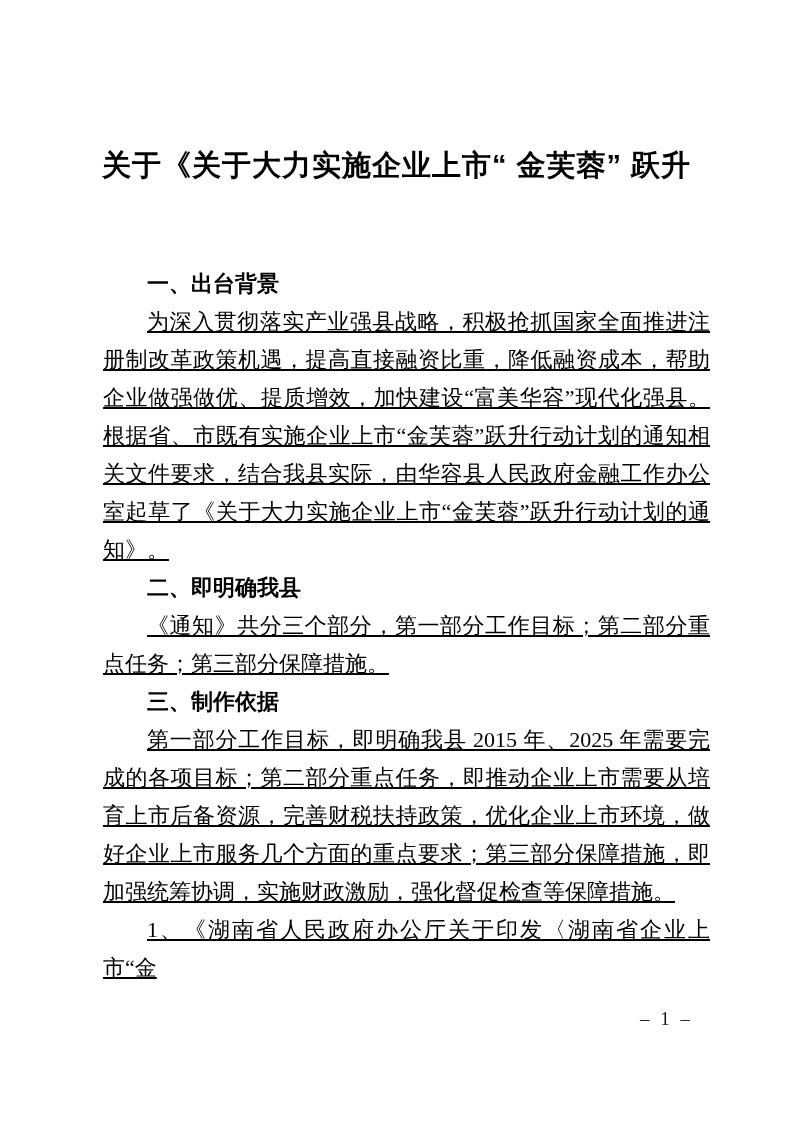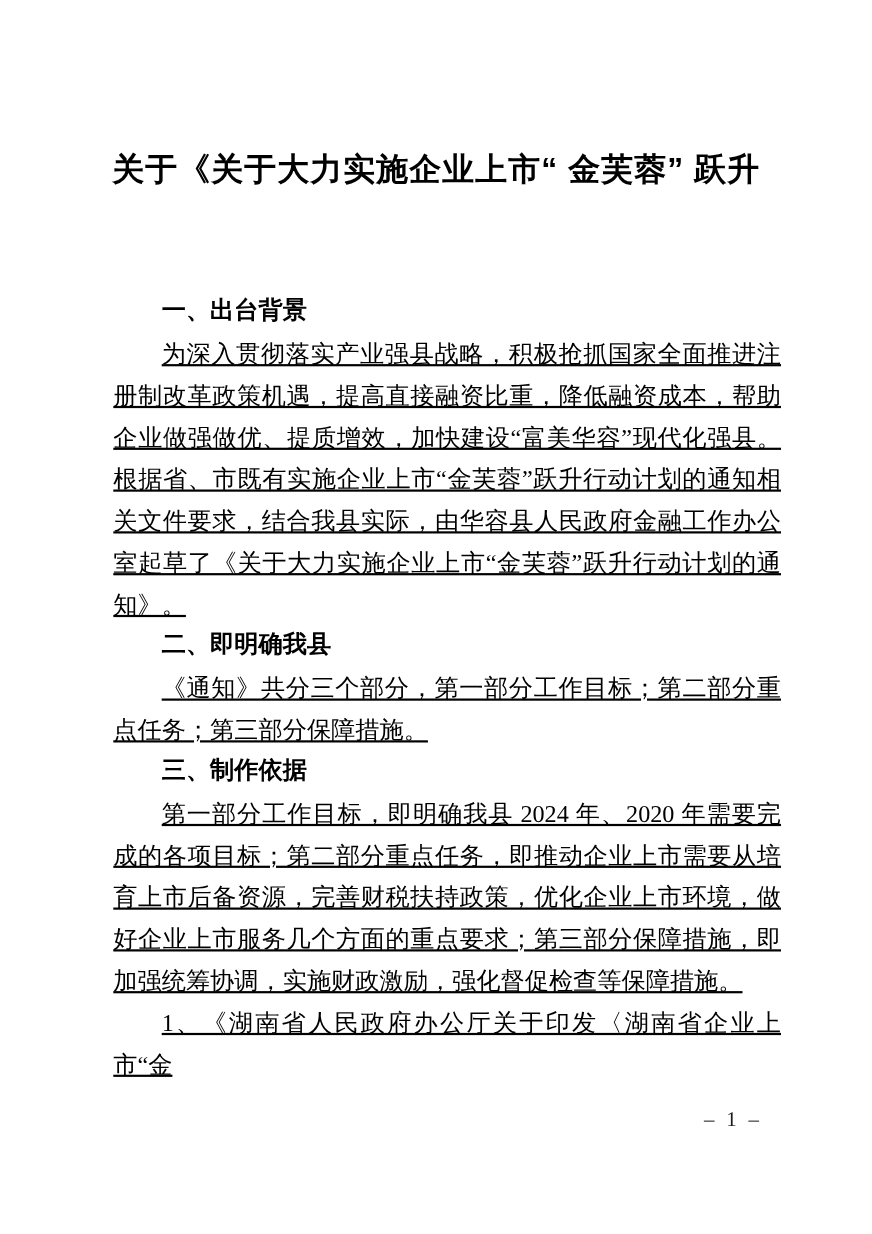--- a/index.html
+++ b/index.html
@@ -11,42 +11,42 @@
     position: relative;
     width: 793px;
     height: 1122px;
     background: #ffffff;
     color: #000000;
     font-family: "Liberation Serif", "DejaVu Serif", serif;
     overflow: hidden;
   }
   .doc-title {
     position: absolute;
-    top: 133px;
+    top: 143px;
     left: 60px;
     width: 673px;
     text-align: center;
     font-family: "Liberation Sans", "DejaVu Sans", sans-serif;
     font-weight: bold;
     font-size: 29px;
     line-height: 45px;
     letter-spacing: 1px;
   }
   .content {
     position: absolute;
     top: 265px;
     left: 103px;
     width: 607px;
     font-size: 22px;
     line-height: 38px;
     text-align: justify;
     text-align-last: left;
   }
   .section-heading {
-    font-family: Liberation Mono, monospace;
+    font-family: Liberation Serif, serif;
     font-weight: bold;
     font-size: 22px;
     text-indent: 2em;
     margin: 0;
   }
   .para {
     margin: 0;
     text-indent: 2em;
     text-decoration: underline;
   }
@@ -71,21 +71,21 @@
 
   <div class="content">
 
     <h2 class="section-heading">一、出台背景</h2>
     <p class="para">为深入贯彻落实产业强县战略，积极抢抓国家全面推进注册制改革政策机遇，提高直接融资比重，降低融资成本，帮助企业做强做优、提质增效，加快建设“富美华容”现代化强县。根据省、市既有实施企业上市“金芙蓉”跃升行动计划的通知相关文件要求，结合我县实际，由华容县人民政府金融工作办公室起草了《关于大力实施企业上市“金芙蓉”跃升行动计划的通知》。</p>
 
     <h2 class="section-heading">二、即明确我县</h2>
     <p class="para">《通知》共分三个部分，第一部分工作目标；第二部分重点任务；第三部分保障措施。</p>
 
     <h2 class="section-heading">三、制作依据</h2>
-    <p class="para">第一部分工作目标，即明确我县 2024 年、2020 年需要完成的各项目标；第二部分重点任务，即推动企业上市需要从培育上市后备资源，完善财税扶持政策，优化企业上市环境，做好企业上市服务几个方面的重点要求；第三部分保障措施，即加强统筹协调，实施财政激励，强化督促检查等保障措施。</p>
+    <p class="para">第一部分工作目标，即明确我县 2015 年、2025 年需要完成的各项目标；第二部分重点任务，即推动企业上市需要从培育上市后备资源，完善财税扶持政策，优化企业上市环境，做好企业上市服务几个方面的重点要求；第三部分保障措施，即加强统筹协调，实施财政激励，强化督促检查等保障措施。</p>
 
     <p class="para">1、《湖南省人民政府办公厅关于印发〈湖南省企业上市“金</p>
 
   </div>
 
   <div class="page-number">– 1 –</div>
 
 </div>
 
 </body></html>

